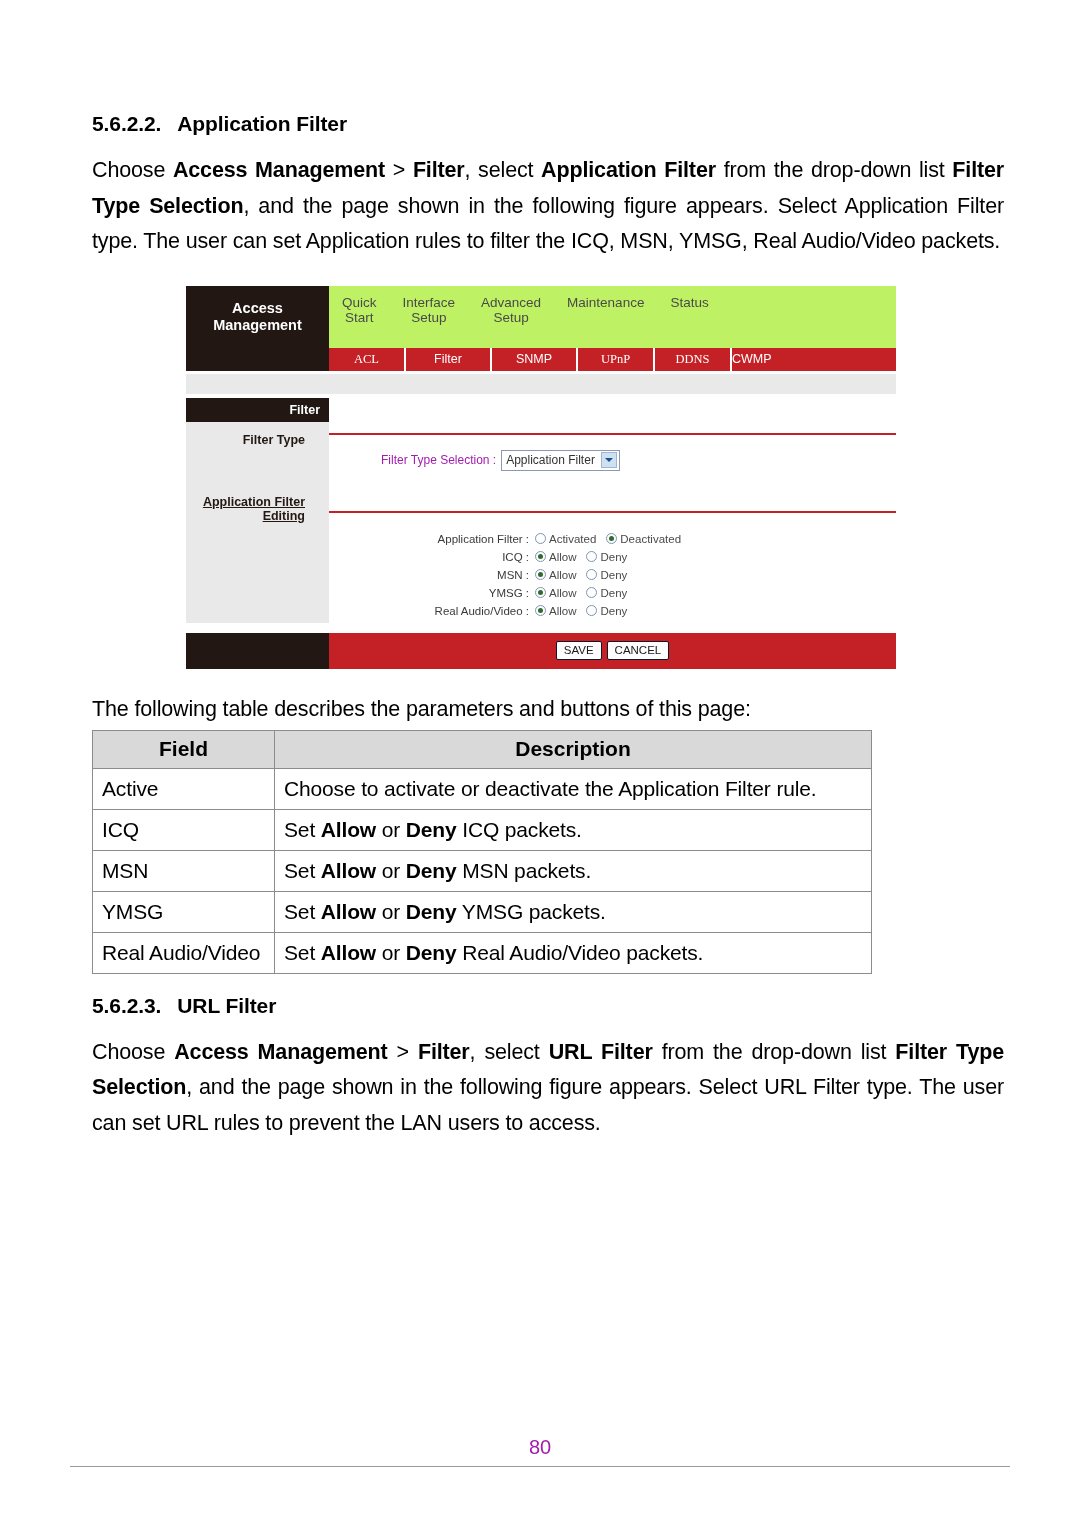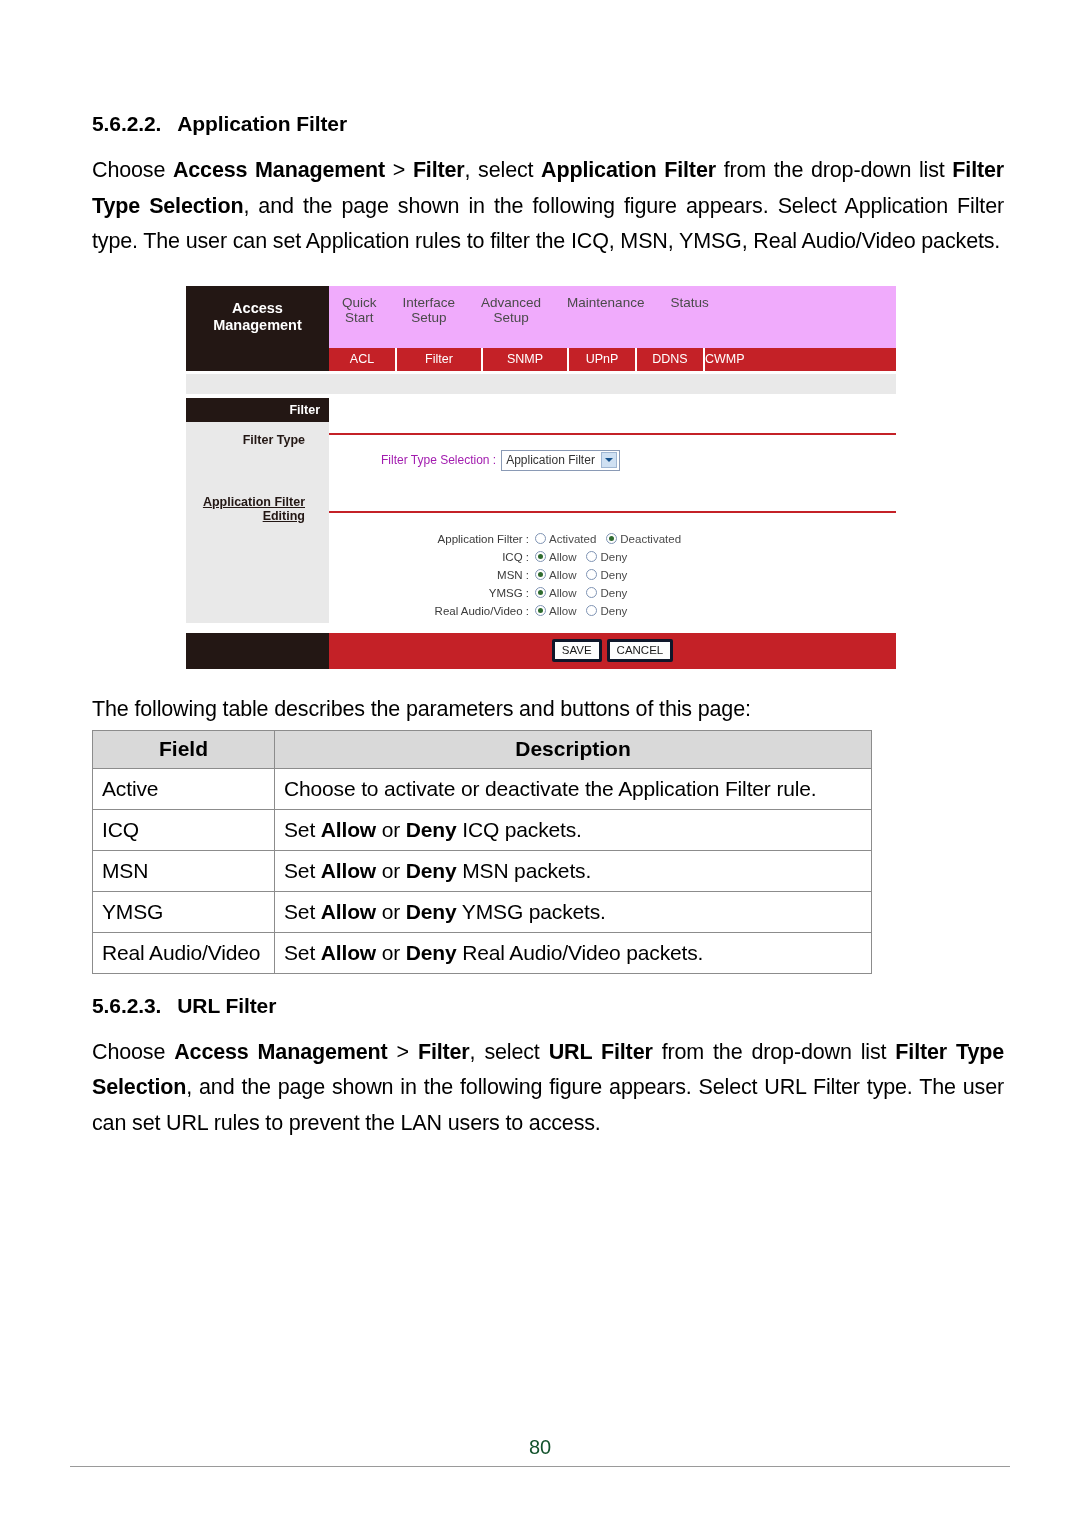--- a/index.html
+++ b/index.html
@@ -76,21 +76,21 @@
     display: flex;
     flex-direction: column;
     align-items: center;
     justify-content: center;
     text-align: center;
   }
   .main-tabs {
     flex: 1;
     display: flex;
     align-items: stretch;
-    background: #f0abfc;
+    background: #bef264;
   }
   .main-tab {
     padding: 6px 13px 0 13px;
     font-size: 13.5px;
     line-height: 15.5px;
     color: #4a4a4a;
     text-align: center;
     display: flex;
     align-items: flex-start;
     justify-content: center;
@@ -117,21 +117,21 @@
     background: #c42127;
   }
   .subtab {
     color: #ffffff;
     font-size: 12.5px;
     line-height: 23px;
     text-align: center;
     border-right: 2px solid #ffffff;
     box-sizing: border-box;
   }
-  .subtab.w1 { width: 68px; }
+  .subtab.w1 { width: 77px; font-family: Liberation Serif, serif; }
   .subtab.w2 { width: 86px; }
   .subtab.last { border-right: none; flex: 1; text-align: left; }
 
   .fig-gap {
     height: 20px;
     background: #e9e9e9;
     margin-top: 3px;
   }
   .fig-body {
     display: flex;
@@ -264,21 +264,21 @@
   .footer-red {
     flex: 1;
     background: #c42127;
     display: flex;
     align-items: center;
     justify-content: center;
     gap: 5px;
   }
   .btn {
     background: #fdfdfd;
-    border: 3px solid #0f172a;
+    border: 1px solid #0f172a;
     border-radius: 2px;
     font-size: 11.5px;
     color: #1a1a1a;
     padding: 2px 7px;
     font-family: "Liberation Sans", sans-serif;
     line-height: 13px;
   }
 
   
   table.params {
@@ -317,21 +317,21 @@
   }
   .page-footer .rule {
     position: absolute;
     left: 0; top: 32px;
     width: 940px;
     height: 1px;
     background: #9a9a9a;
   }
   .page-footer .num {
     font-size: 20px;
-    color: #14532d;
+    color: #a21caf;
     line-height: 26px;
   }
 </style>
 </head>
 <body>
 
 <div class="page">
   <div class="content">
 
     <h2 class="section-heading">

